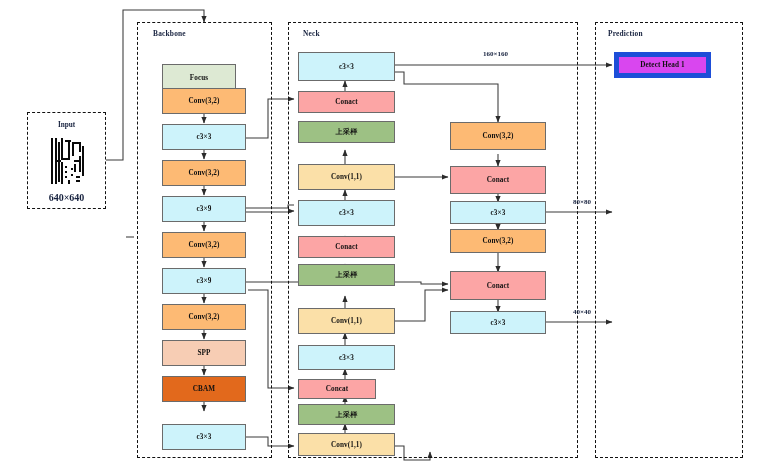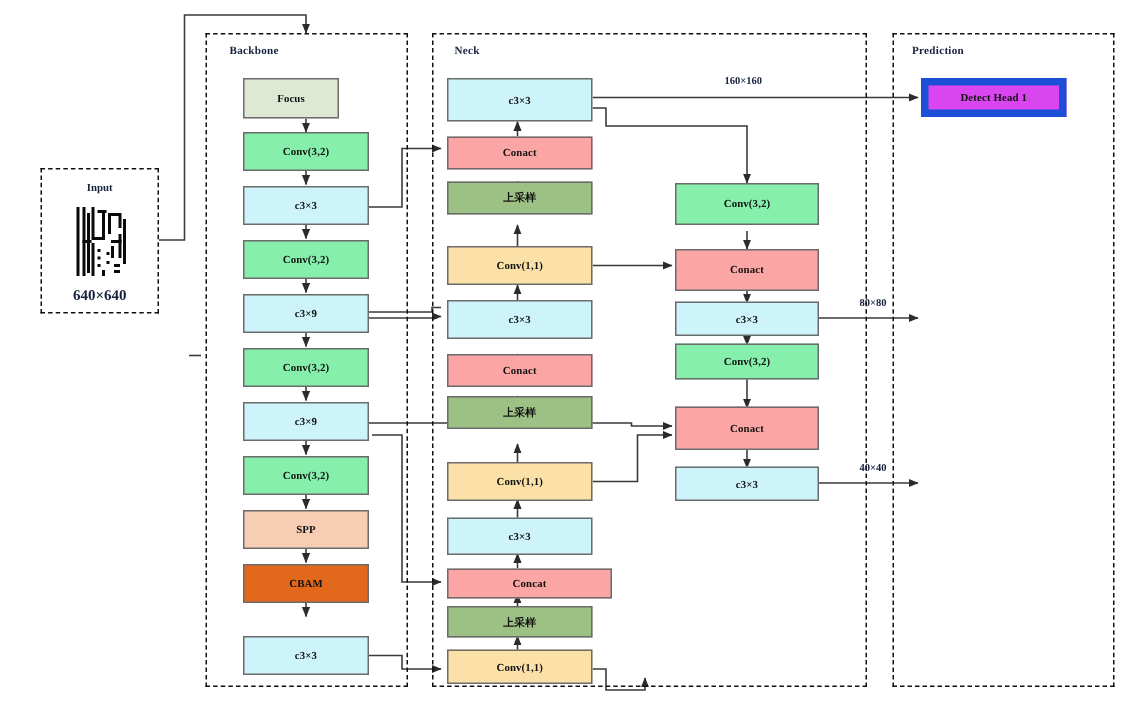--- a/index.html
+++ b/index.html
@@ -10,21 +10,21 @@
 
   .dashed-region{position:absolute;border:1.3px dashed #111;box-sizing:border-box;}
   .region-label{position:absolute;font-size:7.4px;font-weight:bold;letter-spacing:.2px;
                 color:#16213e;white-space:nowrap;}
 
   .node{position:absolute;box-sizing:border-box;border:1px solid #6b6b6b;
         display:flex;align-items:center;justify-content:center;
         font-size:7.2px;font-weight:bold;color:#111;letter-spacing:.1px;
         white-space:nowrap;}
   .n-focus{background:#dde9d3;}
-  .n-conv32{background:#86efac;}
+  .n-conv32{background:#fdba74;}
   .n-conv11{background:#fbe0a8;}
   .n-c3{background:#cdf3fb;}
   .n-concat{background:#fca5a5;}
   .n-up{background:#9dc184;}
   .n-spp{background:#f7cdb4;}
   .n-cbam{background:#e2691c;}
   .n-head{background:#d946ef;border:5px solid #1d4ed8;}
 
   .inputbox{position:absolute;border:1.3px dashed #111;box-sizing:border-box;background:#fff;}
   .input-title{position:absolute;width:100%;text-align:center;font-size:7.2px;font-weight:bold;color:#16213e;}
@@ -143,42 +143,42 @@
       <i style="left:22px;top:38px;width:2px;height:2px;"></i>
       <i style="left:27px;top:40px;width:4px;height:1.5px;"></i>
       <i style="left:27px;top:44px;width:4px;height:1.5px;"></i>
       <i style="left:33px;top:10px;width:1.5px;height:30px;"></i>
       <i style="left:6px;top:24px;width:6px;height:1.5px;"></i>
       <i style="left:19px;top:44px;width:2px;height:4px;"></i>
     </div>
     <div class="input-dim" style="top:79px;left:0;">640×640</div>
   </div>
 
-  <div class="node n-focus" style="left:162px;top:52px;width:64px;height:27px;">Focus</div>
+  <div class="node n-focus" style="left:162px;top:64px;width:74px;height:27px;">Focus</div>
   <div class="node n-conv32" style="left:162px;top:88px;width:84px;height:26px;">Conv(3,2)</div>
   <div class="node n-c3" style="left:162px;top:124px;width:84px;height:26px;">c3×3</div>
   <div class="node n-conv32" style="left:162px;top:160px;width:84px;height:26px;">Conv(3,2)</div>
   <div class="node n-c3" style="left:162px;top:196px;width:84px;height:26px;">c3×9</div>
   <div class="node n-conv32" style="left:162px;top:232px;width:84px;height:26px;">Conv(3,2)</div>
   <div class="node n-c3" style="left:162px;top:268px;width:84px;height:26px;">c3×9</div>
   <div class="node n-conv32" style="left:162px;top:304px;width:84px;height:26px;">Conv(3,2)</div>
   <div class="node n-cbam" style="left:162px;top:376px;width:84px;height:26px;">CBAM</div>
   <div class="node n-spp" style="left:162px;top:340px;width:84px;height:26px;">SPP</div>
   <div class="node n-c3" style="left:162px;top:424px;width:84px;height:26px;">c3×3</div>
 
   <div class="node n-c3" style="left:298px;top:52px;width:97px;height:29px;">c3×3</div>
   <div class="node n-concat" style="left:298px;top:91px;width:97px;height:22px;">Conact</div>
   <div class="node n-up" style="left:298px;top:121px;width:97px;height:22px;">上采样</div>
   <div class="node n-conv11" style="left:298px;top:164px;width:97px;height:26px;">Conv(1,1)</div>
   <div class="node n-c3" style="left:298px;top:200px;width:97px;height:26px;">c3×3</div>
   <div class="node n-concat" style="left:298px;top:236px;width:97px;height:22px;">Conact</div>
   <div class="node n-up" style="left:298px;top:264px;width:97px;height:22px;">上采样</div>
   <div class="node n-conv11" style="left:298px;top:308px;width:97px;height:26px;">Conv(1,1)</div>
   <div class="node n-c3" style="left:298px;top:345px;width:97px;height:25px;">c3×3</div>
-  <div class="node n-concat" style="left:298px;top:379px;width:110px;height:20px;">Concat</div>
+  <div class="node n-concat" style="left:298px;top:379px;width:78px;height:20px;">Concat</div>
   <div class="node n-up" style="left:298px;top:404px;width:97px;height:21px;">上采样</div>
   <div class="node n-conv11" style="left:298px;top:433px;width:97px;height:23px;">Conv(1,1)</div>
 
   <div class="node n-conv32" style="left:450px;top:122px;width:96px;height:28px;">Conv(3,2)</div>
   <div class="node n-concat" style="left:450px;top:166px;width:96px;height:28px;">Conact</div>
   <div class="node n-c3" style="left:450px;top:201px;width:96px;height:23px;">c3×3</div>
   <div class="node n-conv32" style="left:450px;top:229px;width:96px;height:24px;">Conv(3,2)</div>
   <div class="node n-concat" style="left:450px;top:271px;width:96px;height:29px;">Conact</div>
   <div class="node n-c3" style="left:450px;top:311px;width:96px;height:23px;">c3×3</div>
 

